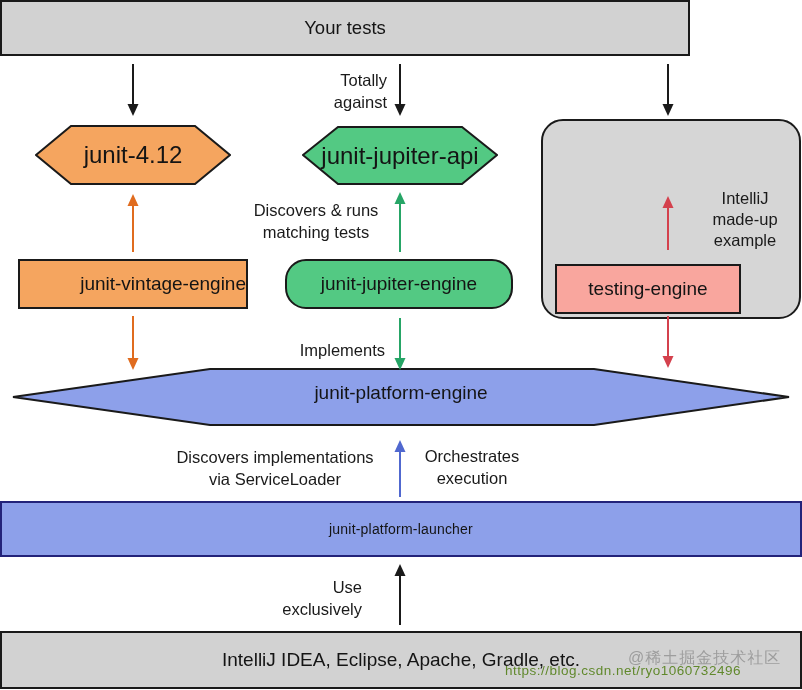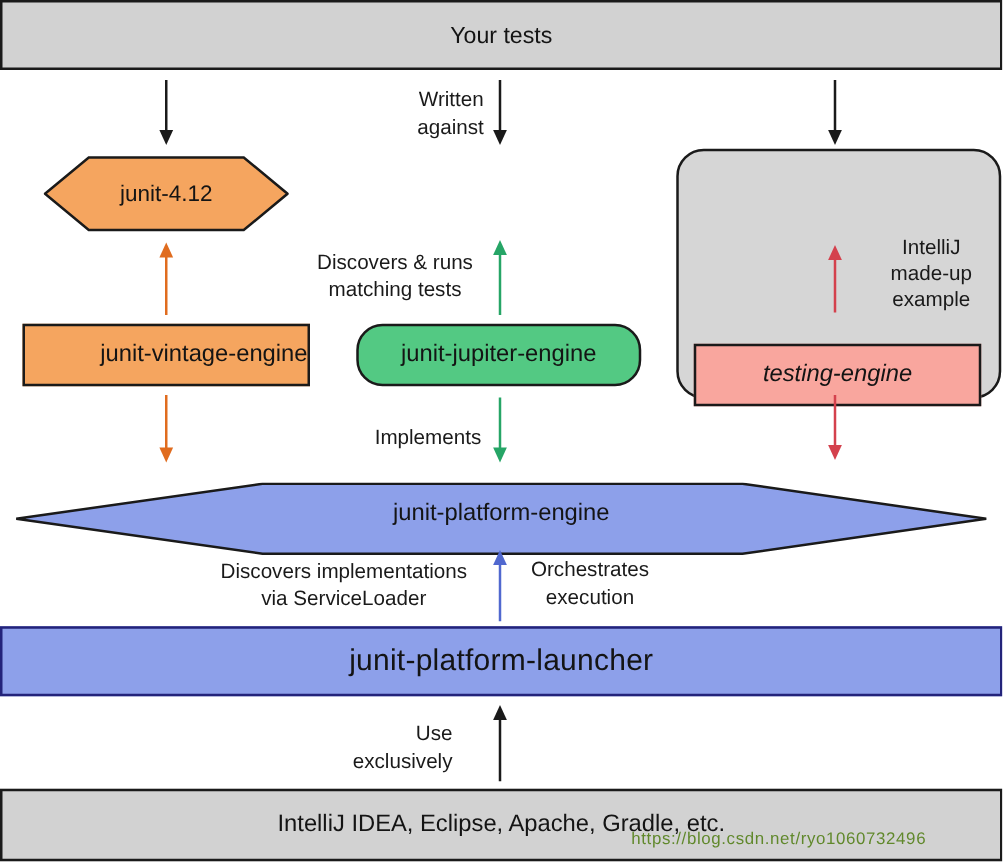--- a/index.html
+++ b/index.html
@@ -3,26 +3,26 @@
 <meta charset="utf-8">
 <style>
   html,body{margin:0;padding:0;background:#ffffff;}
   body{font-family:"Liberation Sans", sans-serif;color:#1a1a1a;}
   #stage{position:relative;width:802px;height:690px;background:#ffffff;overflow:hidden;}
 
   .bar{position:absolute;box-sizing:border-box;display:flex;align-items:center;justify-content:center;}
   .bar-gray{background:var(--bar-gray);border:2px solid #1a1a1a;}
   .bar-blue{background:var(--blue);border:2px solid #23237a;}
 
-  .node-label{font-size:24px;letter-spacing:.2px;color:#141414;}
+  .node-label{font-size:14px;letter-spacing:.2px;color:#141414;}
   .big-label{font-size:19px;color:#141414;}
 
   .hex{position:absolute;}
   .hex svg{position:absolute;left:0;top:0;display:block;}
-  .hex-label{position:absolute;left:0;top:0;right:0;bottom:0;display:flex;align-items:center;justify-content:center;font-size:18px;color:#141414;}
+  .hex-label{position:absolute;left:0;top:0;right:0;bottom:0;display:flex;align-items:center;justify-content:center;font-size:24px;color:#141414;}
 
   .rect-node{position:absolute;box-sizing:border-box;border:2px solid #1a1a1a;display:flex;align-items:center;justify-content:center;font-size:19px;color:#141414;}
   .rect-orange{background:var(--orange);}
   .rect-green{background:var(--green);border-radius:21px;}
   .rect-pink{background:var(--pink);}
 
   .group-box{position:absolute;box-sizing:border-box;background:var(--container-gray);border:2px solid #1a1a1a;border-radius:22px;}
 
   .ann{position:absolute;font-size:16.5px;line-height:22px;color:#1a1a1a;white-space:pre-line;}
   .ann-right{text-align:right;}
@@ -42,63 +42,69 @@
   .hex-fill-blue{fill:var(--blue);stroke:#1a1a1a;stroke-width:2;}
 
   .watermark{position:absolute;font-size:16px;color:#9d9d9d;letter-spacing:1px;}
   .watermark-url{position:absolute;font-size:13.5px;color:#4d7c0f;opacity:.85;letter-spacing:.5px;}
 </style>
 </head>
 <body>
 
 <div id="stage">
 
-  <div class="bar bar-gray" style="left:0;top:2;width:802px;height:56px;">
+  <div class="bar bar-gray" style="left:0;top:2;width:690px;height:56px;">
     <span class="big-label" style="font-size:18.5px">Your tests</span>
   </div>
 
   <div class="group-box" style="left:541px;top:119px;width:260px;height:200px;"></div>
 
   <div class="hex" style="left:35px;top:124px;width:196px;height:62px;">
     <svg width="196" height="62" viewBox="0 0 196 62">
       <polygon class="hex-fill-orange" points="1,31 36,2 160,2 195,31 160,60 36,60"></polygon>
     </svg>
     <div class="hex-label">junit-4.12</div>
   </div>
 
+  <div class="hex" style="left:302px;top:125px;width:196px;height:61px;">
+    <svg width="196" height="61" viewBox="0 0 196 61">
+      <polygon class="hex-fill-green" points="1,30 36,2 160,2 195,30 160,59 36,59"></polygon>
+    </svg>
+    <div class="hex-label">junit-jupiter-api</div>
+  </div>
 
 
   <div class="rect-node rect-orange" style="left:18px;top:259px;width:230px;height:50px;justify-content:flex-end;">
     <span>junit-vintage-engine</span>
   </div>
 
   <div class="rect-node rect-green" style="left:285px;top:259px;width:228px;height:50px;">
     <span>junit-jupiter-engine</span>
   </div>
 
-  <div class="rect-node rect-pink" style="left:555px;top:275px;width:230px;height:50px;font-style:italic;">
+  <div class="rect-node rect-pink" style="left:555px;top:264px;width:186px;height:50px;">
     <span>testing-engine</span>
   </div>
 
-  <div class="hex" style="left:12px;top:386px;width:778px;height:50px;">
+  <div class="hex" style="left:12px;top:368px;width:778px;height:50px;">
     <svg width="778" height="58" viewBox="0 0 778 58">
       <polygon class="hex-fill-blue" points="1,29 198,1 582,1 777,29 582,57 198,57"></polygon>
     </svg>
     <div class="hex-label" style="font-size:19px;">junit-platform-engine</div>
   </div>
 
   <div class="bar bar-blue" style="left:0;top:501px;width:802px;height:56px;">
     <span class="node-label">junit-platform-launcher</span>
   </div>
 
   <div class="bar bar-gray" style="left:0;top:631px;width:802px;height:58px;">
     <span class="big-label" style="font-size:19px;">IntelliJ IDEA, Eclipse, Apache, Gradle, etc.</span>
   </div>
 
-  <div class="ann ann-right" style="right:415px;top:69px;">Written
+  <div class="ann ann-right" style="right:415px;top:69px;">Totally
 against</div>
 
   <div class="ann ann-center" style="left:166px;top:199px;width:300px;">Discovers &amp; runs
 matching tests</div>
 
   <div class="ann ann-center" style="left:690px;top:188px;width:110px;line-height:21px;">IntelliJ
 made-up
 example</div>
 
   <div class="ann ann-right" style="right:417px;top:339px;">Implements</div>
@@ -106,20 +112,21 @@
   <div class="ann ann-center" style="left:125px;top:446px;width:300px;">Discovers implementations
 via ServiceLoader</div>
 
   <div class="ann ann-center" style="left:412px;top:445px;width:120px;">Orchestrates
 execution</div>
 
   <div class="ann ann-right" style="right:440px;top:576px;">Use
 exclusively</div>
 
   <div class="watermark-url" style="left:505px;top:663px;">https://blog.csdn.net/ryo1060732496</div>
+  <div class="watermark" style="left:628px;top:648px;">@稀土掘金技术社区</div>
 
   <svg id="arrows" width="802" height="690" viewBox="0 0 802 690">
 
     <g>
       <line class="stroke-black" x1="133" y1="64" x2="133" y2="105"></line>
       <polygon class="fill-black" points="133,116 127.5,104 138.5,104"></polygon>
     </g>
     <g>
       <line class="stroke-black" x1="400" y1="64" x2="400" y2="105"></line>
       <polygon class="fill-black" points="400,116 394.5,104 405.5,104"></polygon>

